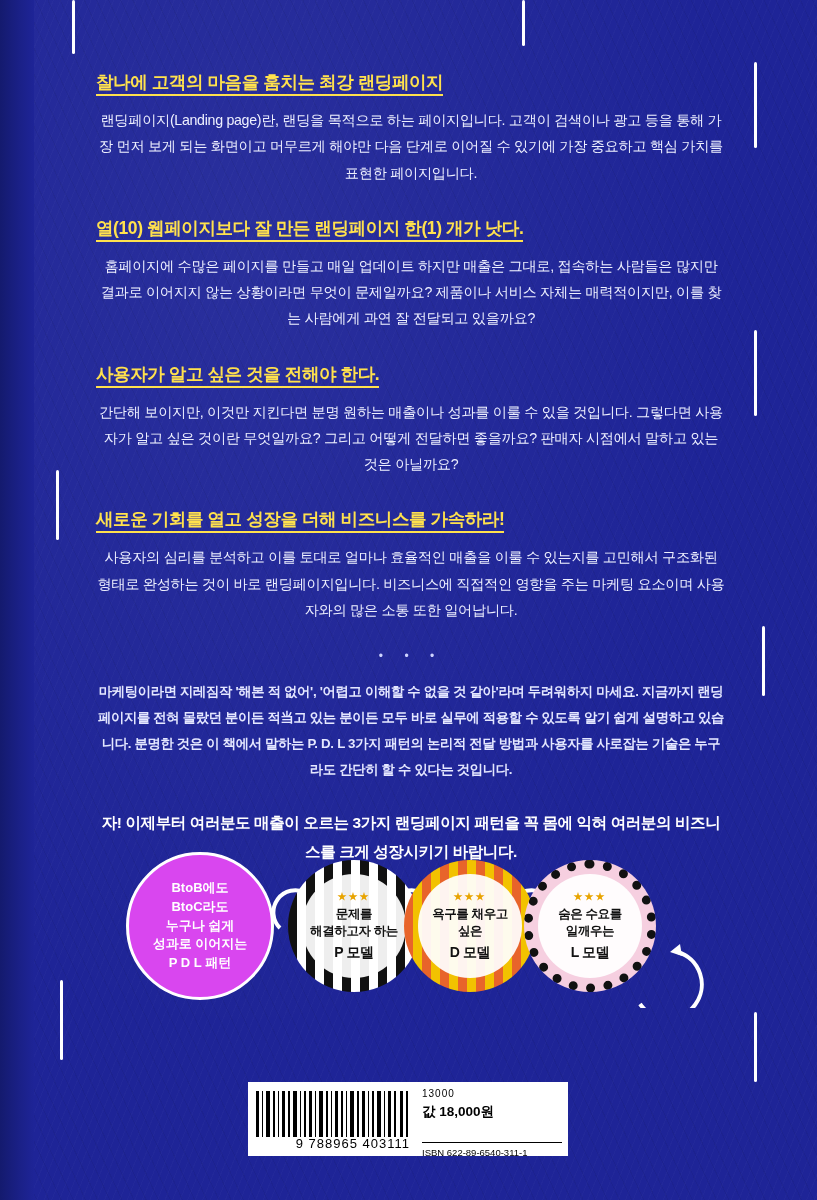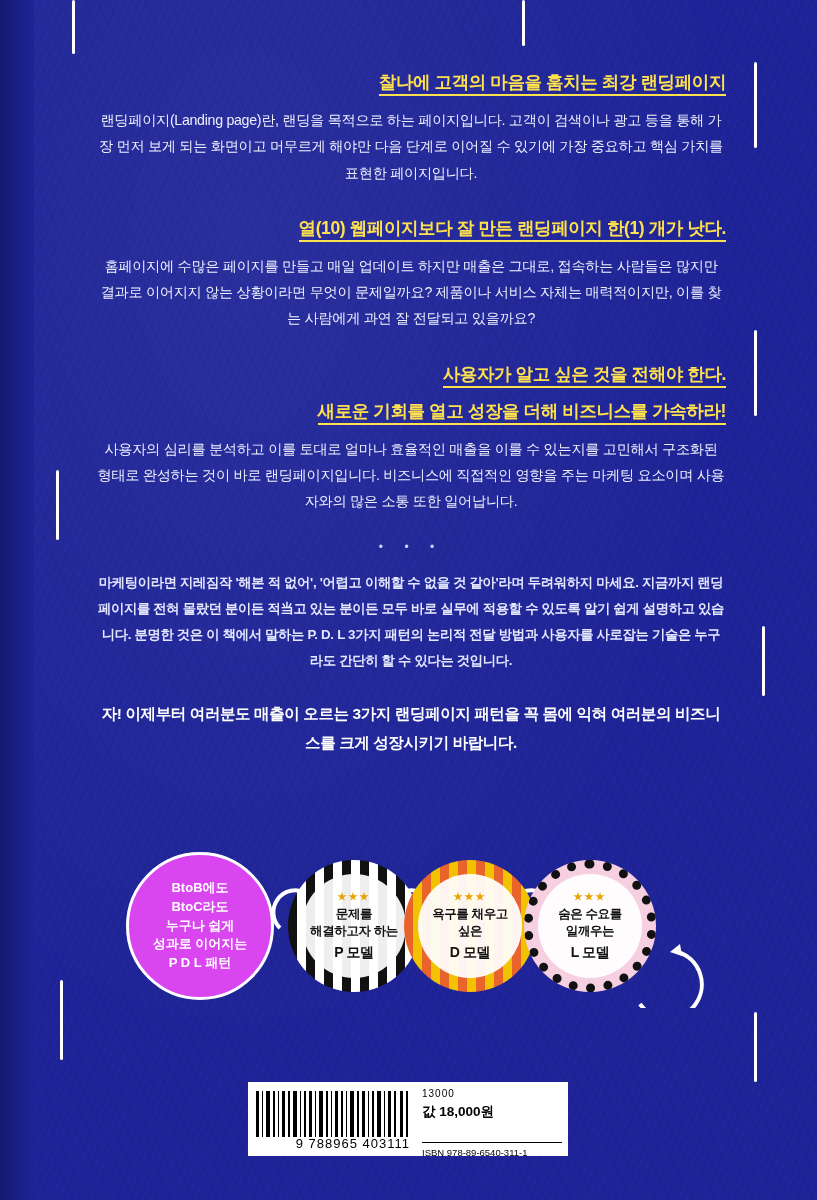--- a/index.html
+++ b/index.html
@@ -44,21 +44,21 @@
     left: 96px;
     top: 70px;
     width: 630px;
   }
   .head {
     color: #ffe14d;
     font-size: 17.5px;
     font-weight: bold;
     letter-spacing: -0.4px;
     margin: 0 0 13px 0;
-    text-align: right;
+    text-align: left;
   }
   .head .ul {
     border-bottom: 2px solid #ffe14d;
     padding-bottom: 2px;
   }
   .para {
     color: #eef0ff;
     font-size: 14.2px;
     line-height: 1.85;
     text-align: center;
@@ -249,20 +249,21 @@
     <p class="para">랜딩페이지(Landing page)란, 랜딩을 목적으로 하는 페이지입니다. 고객이 검색이나 광고 등을 통해 가장 먼저 보게 되는 화면이고 머무르게 해야만 다음 단계로 이어질 수 있기에 가장 중요하고 핵심 가치를 표현한 페이지입니다.</p>
 
     <h2 class="head">
       <span class="ul">열(10) 웹페이지보다 잘 만든 랜딩페이지 한(1) 개가 낫다.</span>
     </h2>
     <p class="para">홈페이지에 수많은 페이지를 만들고 매일 업데이트 하지만 매출은 그대로, 접속하는 사람들은 많지만 결과로 이어지지 않는 상황이라면 무엇이 문제일까요? 제품이나 서비스 자체는 매력적이지만, 이를 찾는 사람에게 과연 잘 전달되고 있을까요?</p>
 
     <h2 class="head">
       <span class="ul">사용자가 알고 싶은 것을 전해야 한다.</span>
     </h2>
+    <p class="para">간단해 보이지만, 이것만 지킨다면 분명 원하는 매출이나 성과를 이룰 수 있을 것입니다. 그렇다면 사용자가 알고 싶은 것이란 무엇일까요? 그리고 어떻게 전달하면 좋을까요? 판매자 시점에서 말하고 있는 것은 아닐까요?</p>
 
     <h2 class="head">
       <span class="ul">새로운 기회를 열고 성장을 더해 비즈니스를 가속하라!</span>
     </h2>
     <p class="para tight">사용자의 심리를 분석하고 이를 토대로 얼마나 효율적인 매출을 이룰 수 있는지를 고민해서 구조화된 형태로 완성하는 것이 바로 랜딩페이지입니다. 비즈니스에 직접적인 영향을 주는 마케팅 요소이며 사용자와의 많은 소통 또한 일어납니다.</p>
 
     <div class="dots">• • •</div>
 
     <p class="para-small">마케팅이라면 지레짐작 '해본 적 없어', '어렵고 이해할 수 없을 것 같아'라며 두려워하지 마세요. 지금까지 랜딩페이지를 전혀 몰랐던 분이든 적当고 있는 분이든 모두 바로 실무에 적용할 수 있도록 알기 쉽게 설명하고 있습니다. 분명한 것은 이 책에서 말하는 P. D. L 3가지 패턴의 논리적 전달 방법과 사용자를 사로잡는 기술은 누구라도 간단히 할 수 있다는 것입니다.</p>
 
@@ -353,16 +354,16 @@
       <div class="b" style="left:130px;width:1px;"></div>
       <div class="b" style="left:134px;width:3px;"></div>
       <div class="b" style="left:140px;width:2px;"></div>
       <div class="b" style="left:146px;width:3px;"></div>
       <div class="b" style="left:152px;width:2px;"></div>
       <div class="bar-num">9 788965 403111</div>
     </div>
     <div class="price-block">
       <div class="price-top">13000</div>
       <div class="price-main">값 18,000원</div>
-      <div class="isbn">ISBN 978-89-6540-311-1</div>
+      <div class="isbn">ISBN 622-89-6540-311-1</div>
     </div>
   </div>
 </div>
 
 </body></html>

